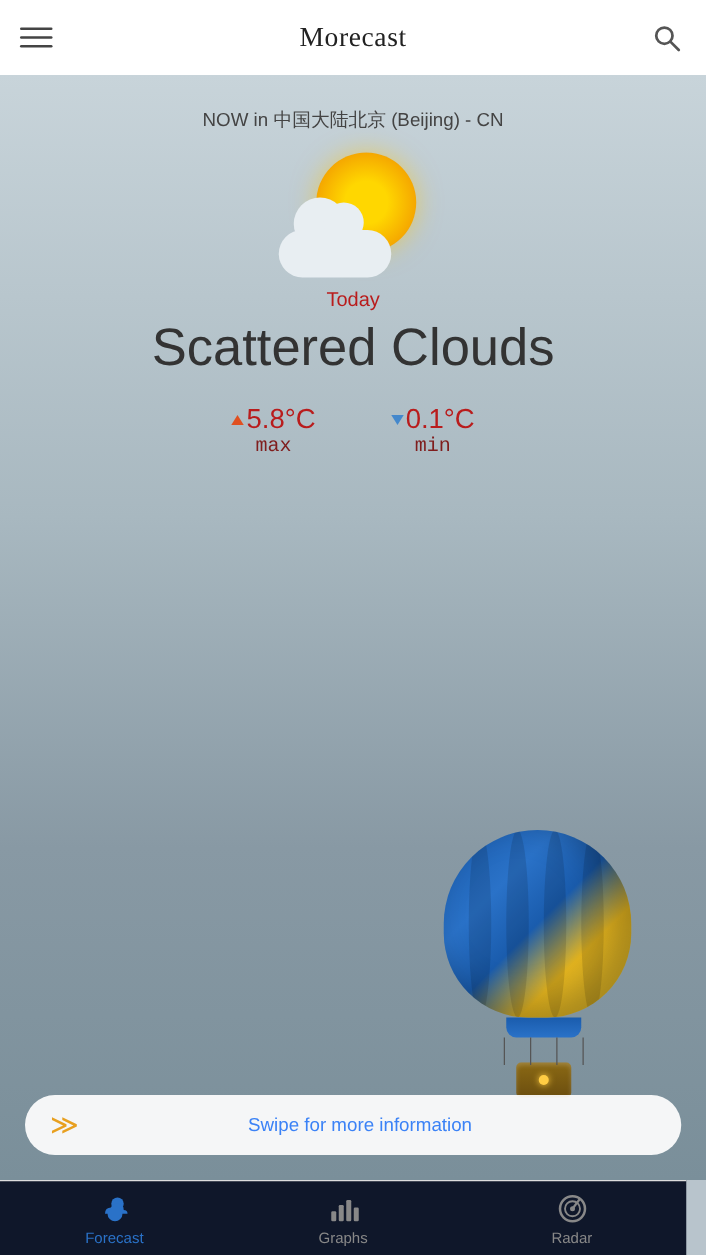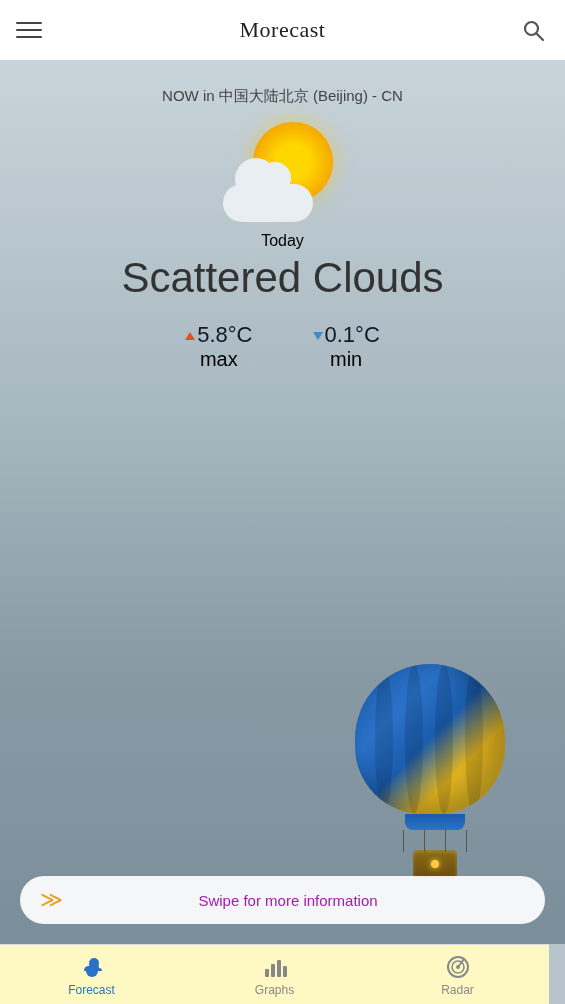--- a/index.html
+++ b/index.html
@@ -180,21 +180,21 @@
     .cloud-bump2 {
       position: absolute;
       bottom: 28px; left: 36px;
       width: 32px; height: 32px;
       background: #e8eef2;
       border-radius: 50%;
     }
 
     .today-label {
       font-size: 16px;
-      color: #000000;
+      color: #b91c1c;
       margin-bottom: 4px;
     }
     .condition-text {
       font-size: 42px;
       font-weight: 300;
       color: #333;
       margin-bottom: 20px;
     }
     .temps-row {
       display: flex;
@@ -202,21 +202,21 @@
       align-items: flex-start;
       margin-bottom: 6px;
     }
     .temp-item {
       display: flex;
       flex-direction: column;
       align-items: center;
     }
     .temp-value {
       font-size: 22px;
-      color: #0f172a;
+      color: #b91c1c;
       font-weight: 400;
     }
     .temp-arrow-up {
       display: inline-block;
       width: 0; height: 0;
       border-left: 5px solid transparent;
       border-right: 5px solid transparent;
       border-bottom: 8px solid #e05020;
       margin-right: 2px;
       vertical-align: middle;
@@ -224,22 +224,23 @@
     .temp-arrow-down {
       display: inline-block;
       width: 0; height: 0;
       border-left: 5px solid transparent;
       border-right: 5px solid transparent;
       border-top: 8px solid #4488cc;
       margin-right: 2px;
       vertical-align: middle;
     }
     .temp-label {
-      font-size: 20px;
-      color: #000000;
+      font-size: 16px;
+      color: #7f1d1d;
+      font-family: Liberation Mono, monospace;
     }
 
     
     .swipe-banner {
       position: absolute;
       bottom: 80px;
       left: 20px; right: 20px;
       height: 48px;
       background: rgba(255,255,255,0.92);
       border-radius: 24px;
@@ -249,32 +250,32 @@
       z-index: 5;
     }
     .chevron-down-double {
       color: #e8a020;
       font-size: 22px;
       margin-right: 12px;
       line-height: 1;
     }
     .swipe-text {
       font-size: 15px;
-      color: #a21caf;
+      color: #3b82f6;
       flex: 1;
       text-align: center;
       margin-right: 24px;
     }
 
     
     .bottom-nav {
       position: absolute;
       bottom: 0; left: 0; right: 16px;
       height: 60px;
-      background: #fef9c3;
+      background: #0f172a;
       display: flex;
       align-items: stretch;
       z-index: 10;
       border-top: 1px solid #ddd;
     }
     .nav-item {
       flex: 1;
       display: flex;
       flex-direction: column;
       align-items: center;

